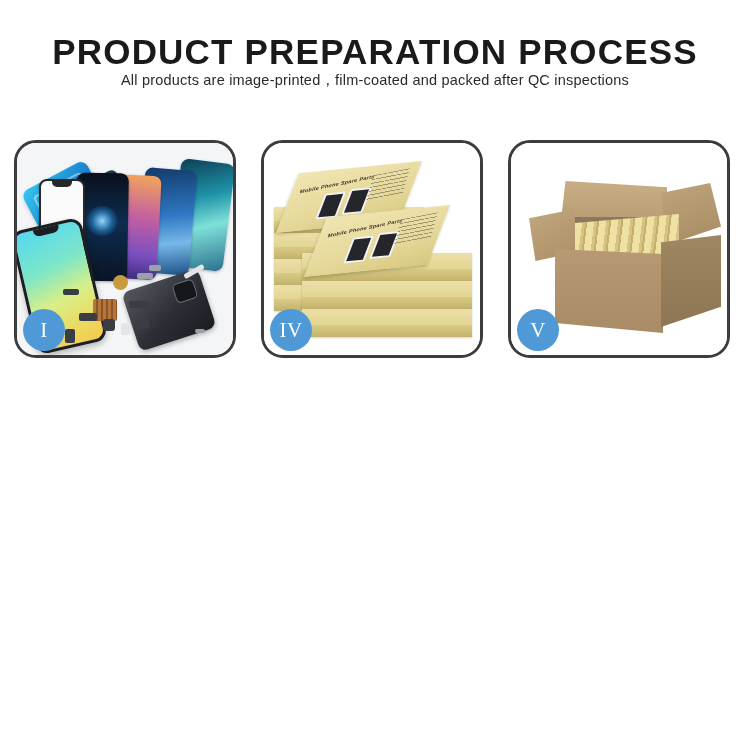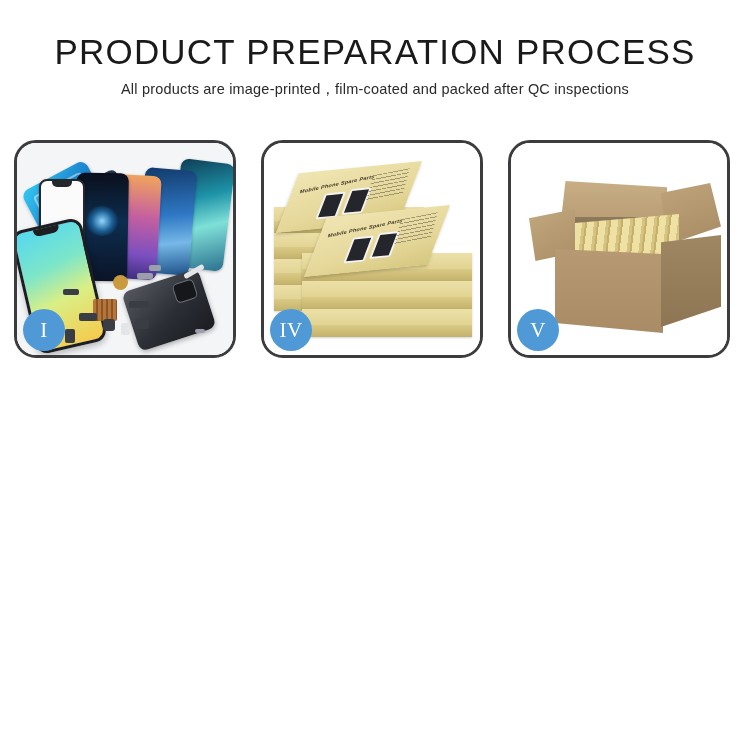--- a/index.html
+++ b/index.html
@@ -9,28 +9,27 @@
     font-family:"Liberation Sans","DejaVu Sans",sans-serif;
     overflow:hidden;
     position:relative;
   }
   .page{width:750px;height:750px;position:relative;}
 
   
   .header{text-align:center;padding-top:34px;}
   .title{
     font-size:35px;
-    font-weight:400;
+    font-weight:700;
     letter-spacing:1.2px;
     color:#1a1a1a;
     line-height:1.05;
     white-space:nowrap;
   }
   .subtitle{
-    margin-top:9px;
     font-size:14.5px;
     font-weight:400;
     color:#2a2a2a;
     letter-spacing:.2px;
     white-space:nowrap;
   }
 
   
   .grid{
     position:absolute;

